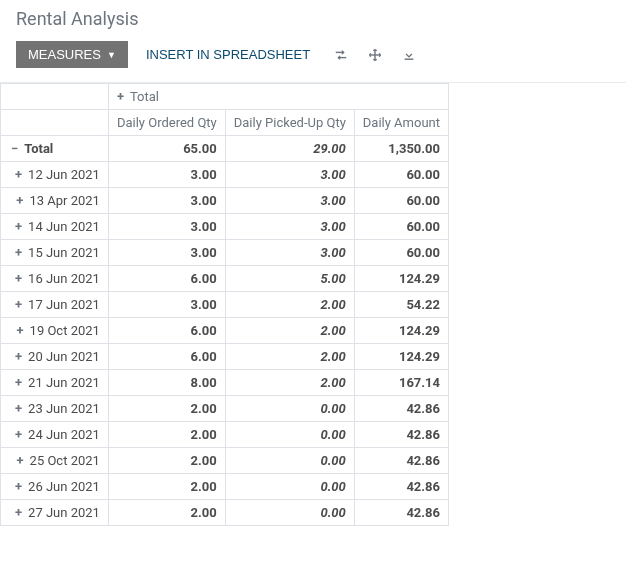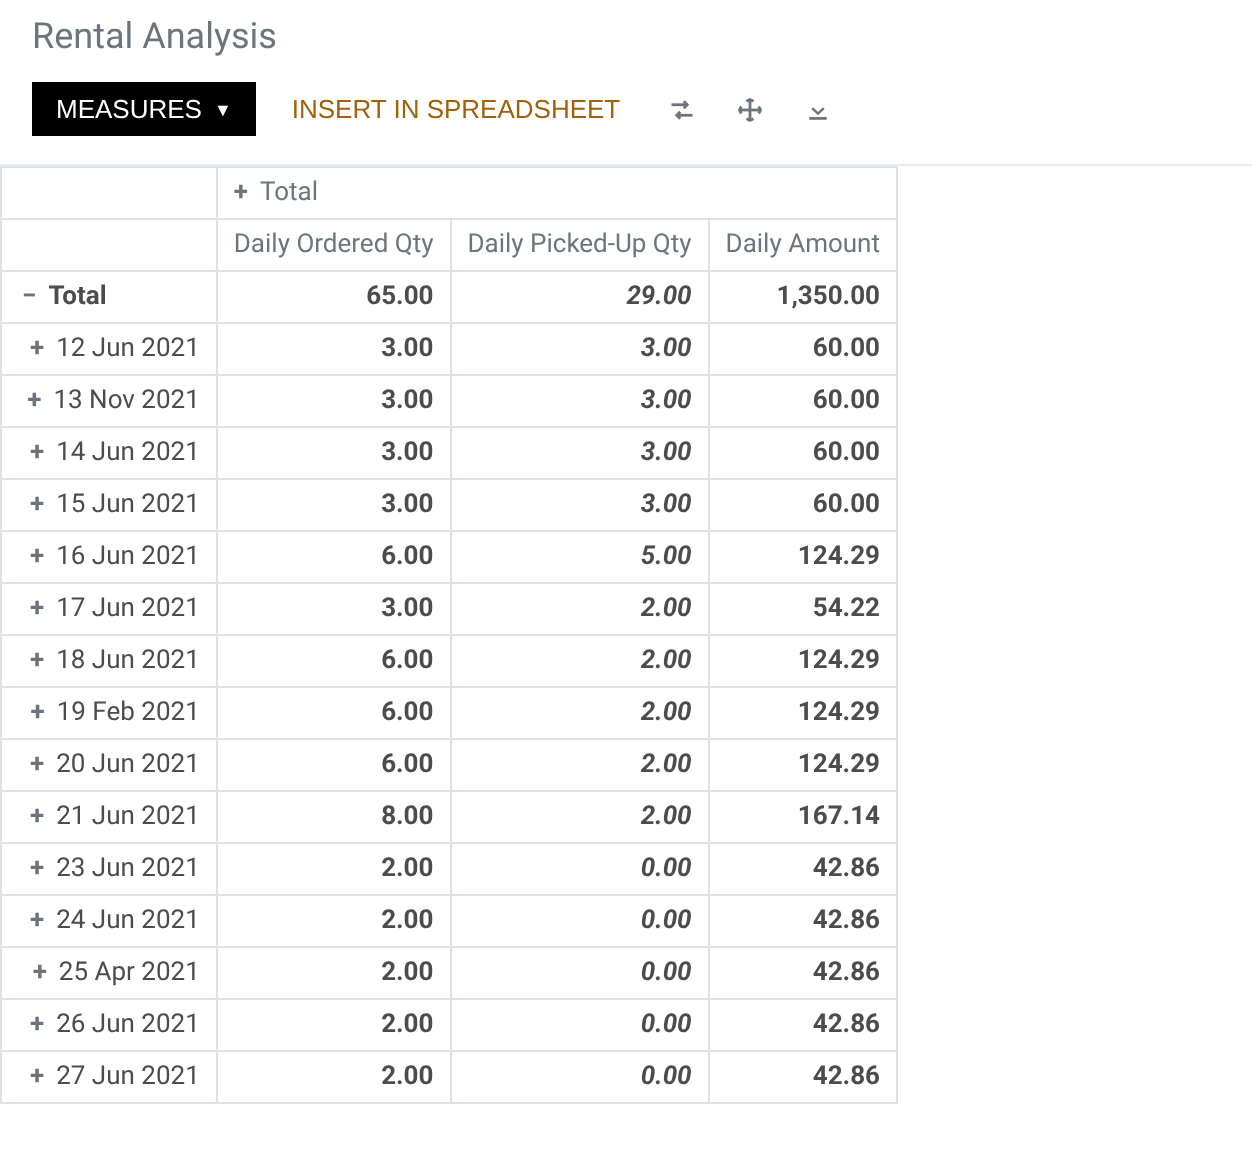--- a/index.html
+++ b/index.html
@@ -16,38 +16,38 @@
     font-weight: 400;
     padding: 8px 16px 4px 16px;
   }
   .toolbar {
     display: flex;
     align-items: center;
     padding: 8px 16px 14px 16px;
     gap: 14px;
   }
   .btn-measures {
-    background: #000000;
+    background: #737373;
     color: #ffffff;
     border: none;
     padding: 6px 12px;
     font-size: 13px;
     font-weight: 500;
     cursor: pointer;
     display: inline-flex;
     align-items: center;
     gap: 6px;
   }
   .btn-measures .caret {
     font-size: 9px;
   }
   .btn-insert {
     background: none;
     border: none;
-    color: #a16207;
+    color: #0c4a6e;
     font-size: 13px;
     font-weight: 500;
     cursor: pointer;
     padding: 6px 4px;
   }
   .toolbar-icons {
     display: flex;
     gap: 20px;
     margin-left: 6px;
   }
@@ -202,21 +202,21 @@
         <td class="num c2">29.00</td>
         <td class="num c3">1,350.00</td>
       </tr>
     <tr class="data-row">
           <td class="row-label"><span class="expander">+</span><span>12 Jun 2021</span></td>
           <td class="num c1">3.00</td>
           <td class="num c2">3.00</td>
           <td class="num c3">60.00</td>
         </tr>
         <tr class="data-row">
-          <td class="row-label"><span class="expander">+</span><span>13 Nov 2021</span></td>
+          <td class="row-label"><span class="expander">+</span><span>13 Apr 2021</span></td>
           <td class="num c1">3.00</td>
           <td class="num c2">3.00</td>
           <td class="num c3">60.00</td>
         </tr>
         <tr class="data-row">
           <td class="row-label"><span class="expander">+</span><span>14 Jun 2021</span></td>
           <td class="num c1">3.00</td>
           <td class="num c2">3.00</td>
           <td class="num c3">60.00</td>
         </tr>
@@ -232,27 +232,21 @@
           <td class="num c2">5.00</td>
           <td class="num c3">124.29</td>
         </tr>
         <tr class="data-row">
           <td class="row-label"><span class="expander">+</span><span>17 Jun 2021</span></td>
           <td class="num c1">3.00</td>
           <td class="num c2">2.00</td>
           <td class="num c3">54.22</td>
         </tr>
         <tr class="data-row">
-          <td class="row-label"><span class="expander">+</span><span>18 Jun 2021</span></td>
-          <td class="num c1">6.00</td>
-          <td class="num c2">2.00</td>
-          <td class="num c3">124.29</td>
-        </tr>
-        <tr class="data-row">
-          <td class="row-label"><span class="expander">+</span><span>19 Feb 2021</span></td>
+          <td class="row-label"><span class="expander">+</span><span>19 Oct 2021</span></td>
           <td class="num c1">6.00</td>
           <td class="num c2">2.00</td>
           <td class="num c3">124.29</td>
         </tr>
         <tr class="data-row">
           <td class="row-label"><span class="expander">+</span><span>20 Jun 2021</span></td>
           <td class="num c1">6.00</td>
           <td class="num c2">2.00</td>
           <td class="num c3">124.29</td>
         </tr>
@@ -268,21 +262,21 @@
           <td class="num c2">0.00</td>
           <td class="num c3">42.86</td>
         </tr>
         <tr class="data-row">
           <td class="row-label"><span class="expander">+</span><span>24 Jun 2021</span></td>
           <td class="num c1">2.00</td>
           <td class="num c2">0.00</td>
           <td class="num c3">42.86</td>
         </tr>
         <tr class="data-row">
-          <td class="row-label"><span class="expander">+</span><span>25 Apr 2021</span></td>
+          <td class="row-label"><span class="expander">+</span><span>25 Oct 2021</span></td>
           <td class="num c1">2.00</td>
           <td class="num c2">0.00</td>
           <td class="num c3">42.86</td>
         </tr>
         <tr class="data-row">
           <td class="row-label"><span class="expander">+</span><span>26 Jun 2021</span></td>
           <td class="num c1">2.00</td>
           <td class="num c2">0.00</td>
           <td class="num c3">42.86</td>
         </tr>

